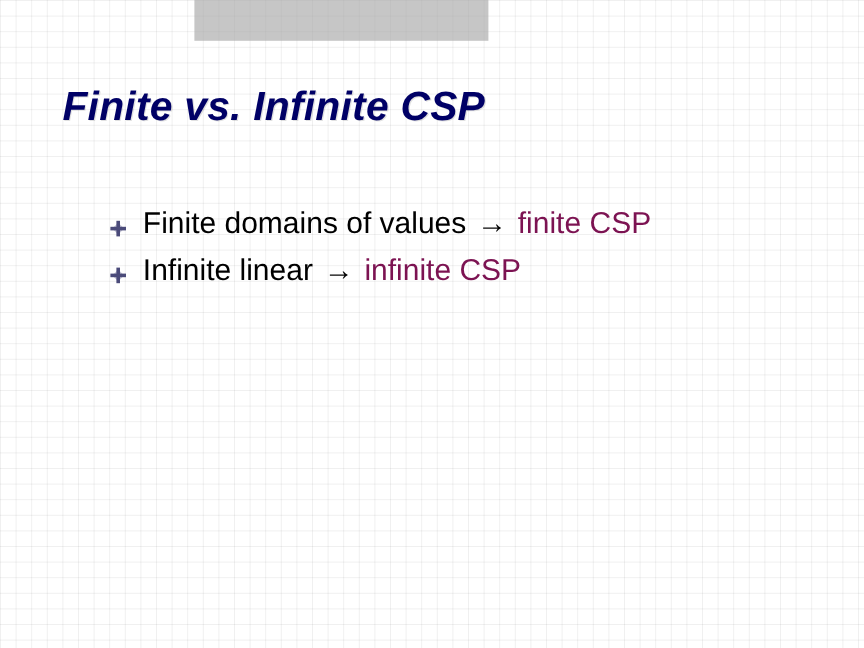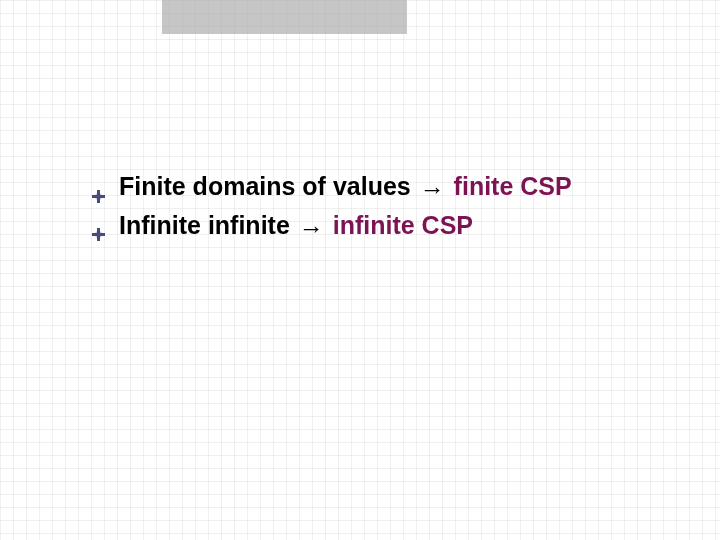--- a/index.html
+++ b/index.html
@@ -43,25 +43,24 @@
     text-shadow: 1px 1px 0 rgba(0,0,0,0.12);
   }
   .bullets {
     position: absolute;
     top: 170px;
     left: 92px;
     right: 60px;
   }
   .bullet-row {
     display: flex;
-    align-items: flex-end;
+    align-items: center;
     margin-bottom: 6px;
     font-size: 25px;
     color: #000;
-    font-weight: bold;
   }
   .bullet-icon {
     width: 13px;
     height: 13px;
     flex: 0 0 13px;
     margin-top: 9px;
     margin-right: 14px;
     position: relative;
   }
   
@@ -103,37 +102,38 @@
     color: #000;
   }
 </style>
 </head>
 <body>
 
 <div class="slide">
 
   <div class="top-bar"></div>
 
+  <div class="title">Finite vs. Infinite CSP</div>
 
   <div class="bullets">
 
     <div class="bullet-row">
       <span class="bullet-icon">
           <span class="dot"></span>
         </span>
       <span class="bullet-text">
         <span>Finite domains of values </span><span class="arrow">→</span><span class="accent"> finite CSP</span>
       </span>
     </div>
 
     <div class="bullet-row">
       <span class="bullet-icon">
           <span class="dot"></span>
         </span>
       <span class="bullet-text">
-        <span>Infinite infinite </span><span class="arrow">→</span><span class="accent"> infinite CSP</span>
+        <span>Infinite linear </span><span class="arrow">→</span><span class="accent"> infinite CSP</span>
       </span>
     </div>
 
   </div>
 
 
 </div>
 
 </body></html>

